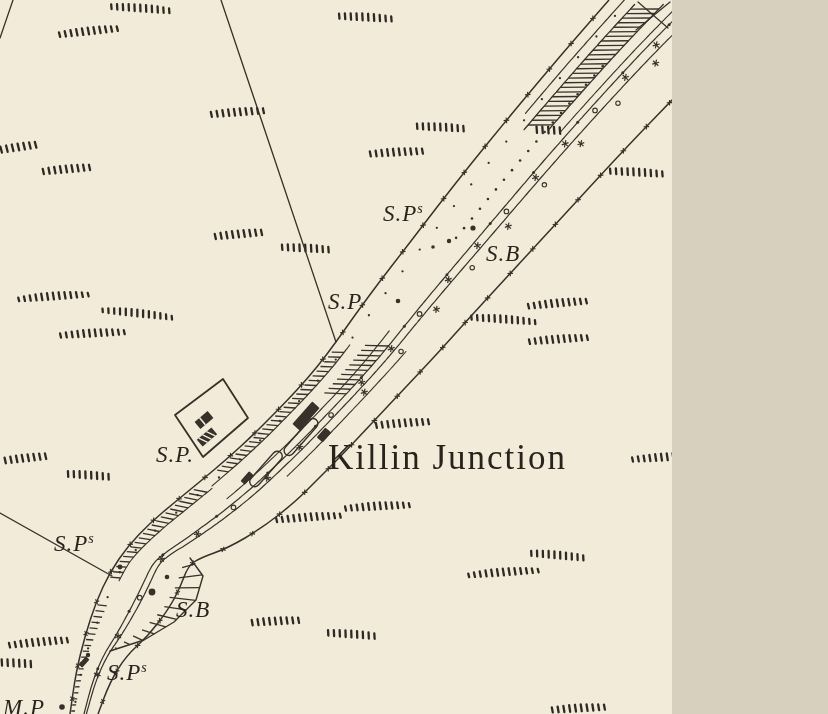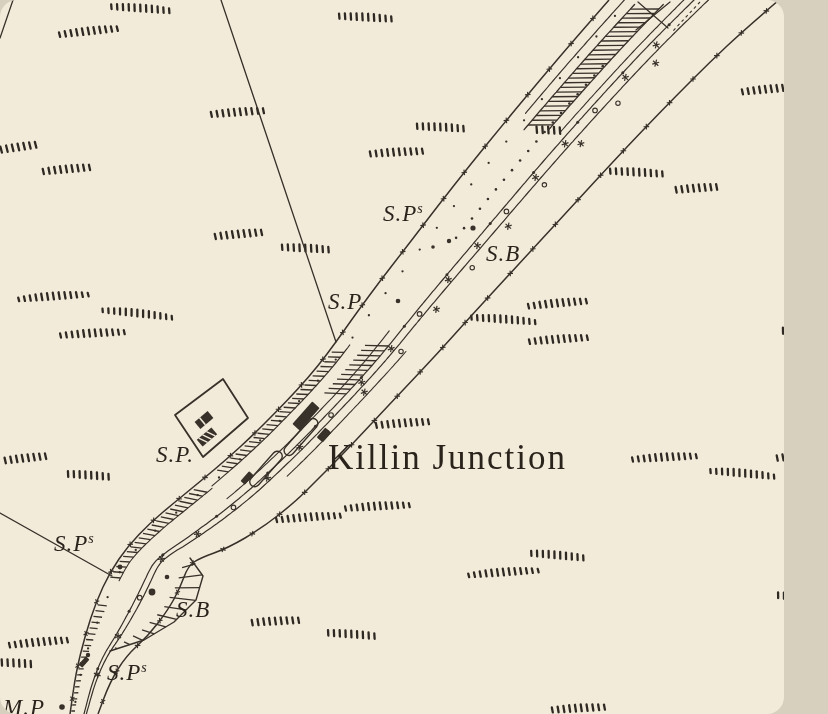--- a/index.html
+++ b/index.html
@@ -1,16 +1,16 @@
 <!DOCTYPE html>
 <html><head>
 <meta charset="utf-8">
 <style>
   html,body{margin:0;padding:0;background:#d8d0bf;}
-  #stage{position:relative;width:784px;height:714px;overflow:hidden;border-radius:17px;}
+  #stage{position:relative;width:672px;height:714px;overflow:hidden;}
   svg{display:block;}
   .lbl{font-family:"Liberation Serif",serif;font-style:italic;font-size:23px;fill:#29231c;letter-spacing:1px;}
   .lbl .sup{font-size:14px;}
   .title{font-family:"Liberation Serif",serif;font-size:35px;fill:#29231c;letter-spacing:2px;}
 </style>
 </head>
 <body>
 
 <div id="stage">
 <svg id="map-svg" width="828" height="714" viewBox="0 0 828 714">

